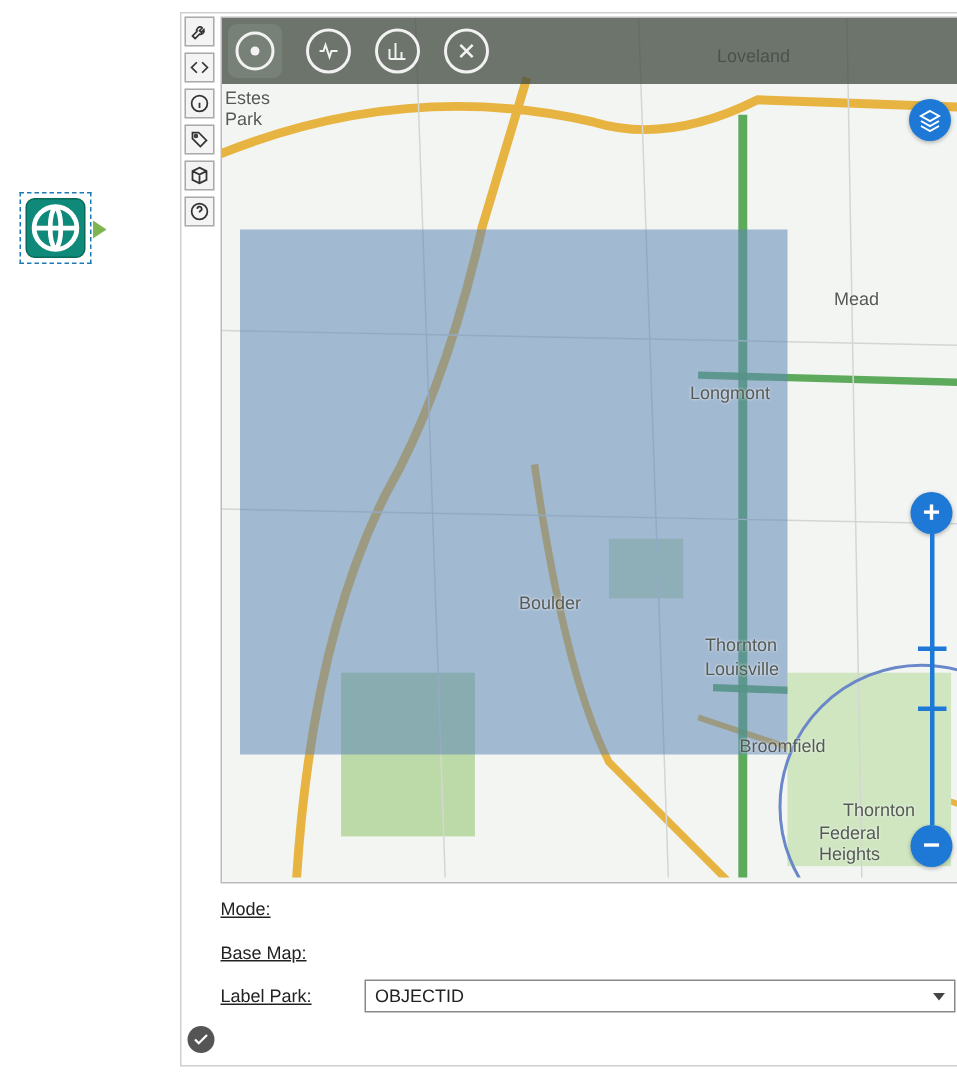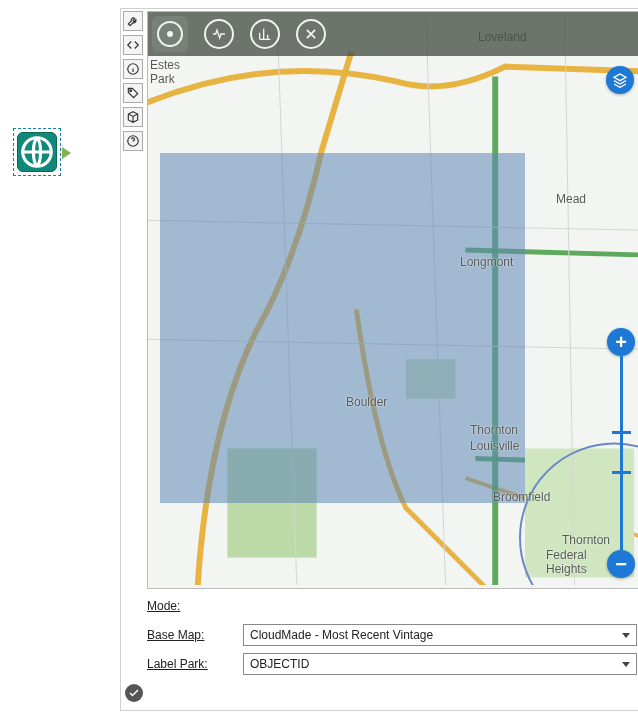--- a/index.html
+++ b/index.html
@@ -375,26 +375,20 @@
       <div class="zbtn">−</div>
     </div>
   </div>
 
   <div class="form">
     <div class="form-row">
       <div class="lbl">Mode:</div>
     </div>
     <div class="form-row">
       <div class="lbl">Base Map:</div>
-      <div class="field">
-        <div class="combo">
-          <span>CloudMade - Most Recent Vintage</span>
-          <span class="caret"></span>
-        </div>
-      </div>
     </div>
     <div class="form-row">
       <div class="lbl">Label Park:</div>
       <div class="field">
         <div class="combo">
           <span>OBJECTID</span>
           <span class="caret"></span>
         </div>
       </div>
     </div>

